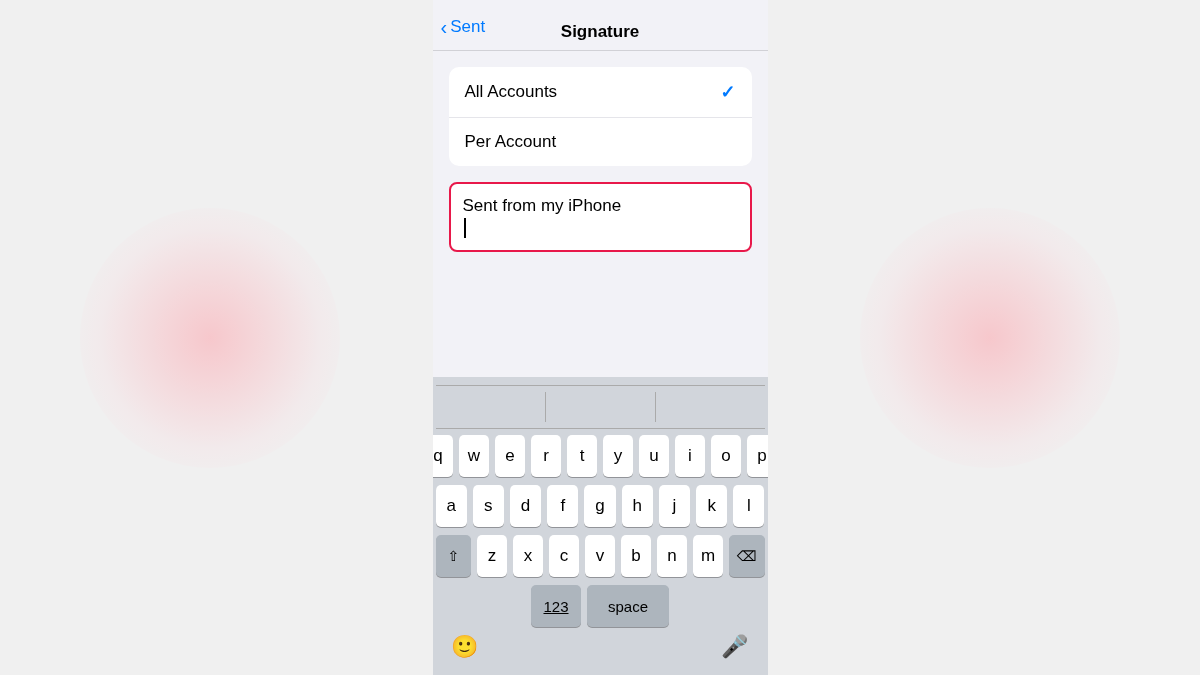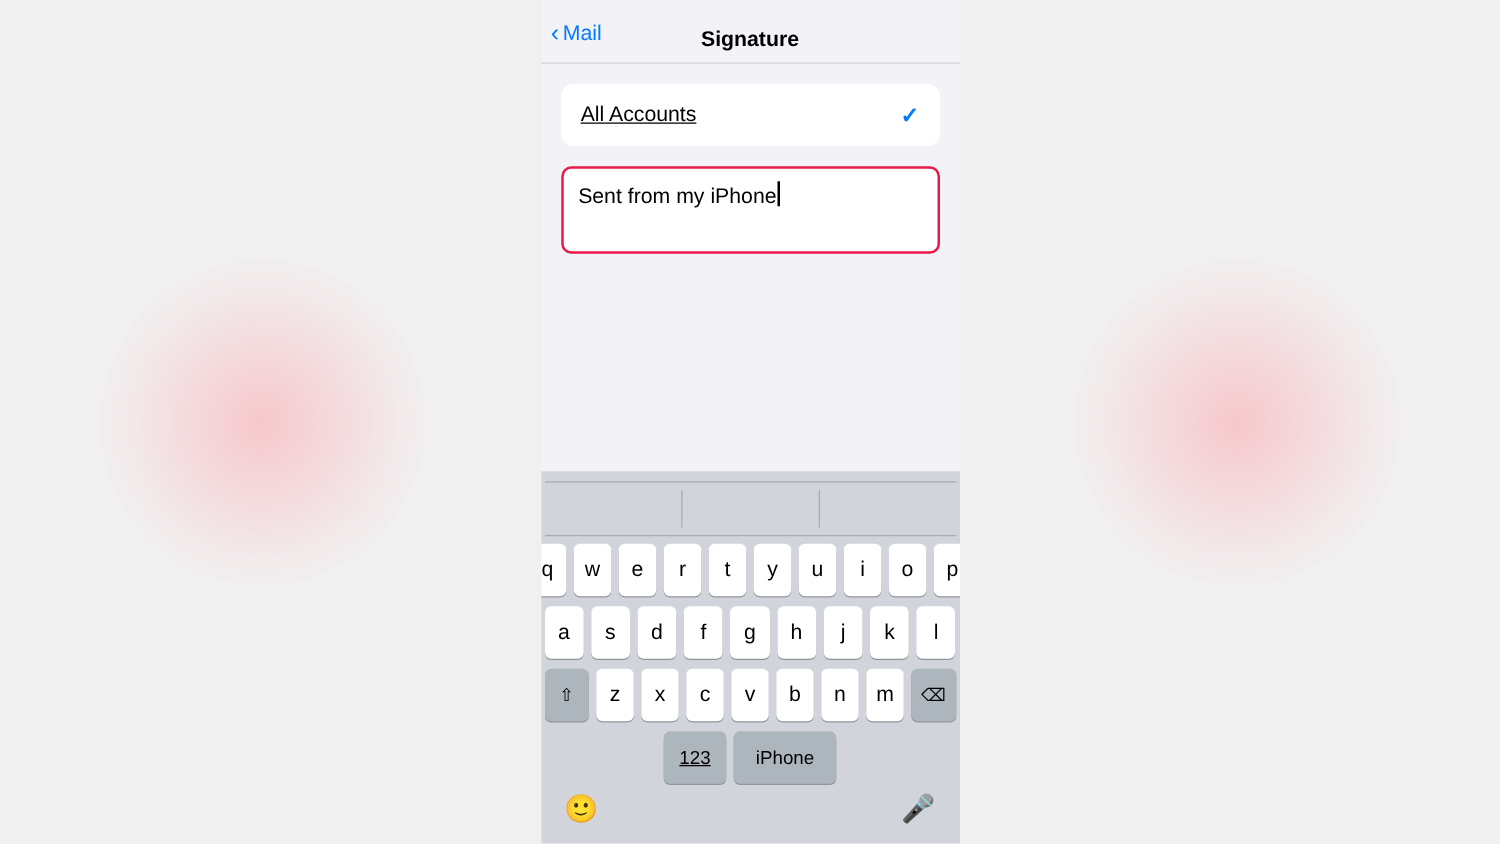--- a/index.html
+++ b/index.html
@@ -107,21 +107,20 @@
       cursor: pointer;
     }
 
     .option-row:last-child {
       border-bottom: none;
     }
 
     .option-label {
       font-size: 17px;
       color: #000;
-      text-decoration: underline;
     }
 
     .checkmark {
       color: #007aff;
       font-size: 18px;
       font-weight: 600;
     }
 
     
     .signature-container {
@@ -132,20 +131,21 @@
       padding: 10px 12px;
       min-height: 70px;
     }
 
     .signature-input {
       font-size: 17px;
       color: #000;
       line-height: 1.4;
       display: flex;
       align-items: flex-start;
+      flex-direction: column;
     }
 
     .signature-text {
       color: #000;
     }
 
     .cursor-blink {
       display: inline-block;
       width: 2px;
       height: 20px;
@@ -278,31 +278,34 @@
 
 <div class="bg-right">
   <div class="bg-blob"></div>
 </div>
 
 <div class="phone-frame">
 
   <div class="nav-bar">
     <div class="nav-back">
       <span class="nav-back-chevron">‹</span>
-      <span>Mail</span>
+      <span>Sent</span>
     </div>
     <span class="nav-title">Signature</span>
   </div>
 
   <div class="content-area">
 
     <div class="options-group">
       <div class="option-row">
         <span class="option-label">All Accounts</span>
         <span class="checkmark">✓</span>
+      </div>
+      <div class="option-row">
+        <span class="option-label">Per Account</span>
       </div>
     </div>
 
     <div class="signature-container">
       <div class="signature-input">
         <span class="signature-text">Sent from my iPhone</span>
           <span class="cursor-blink"></span>
       </div>
     </div>
 
@@ -352,21 +355,21 @@
         <div class="key">c</div>
         <div class="key">v</div>
         <div class="key">b</div>
         <div class="key">n</div>
         <div class="key">m</div>
         <div class="key special delete">⌫</div>
       </div>
 
       <div class="key-row">
         <div class="key special numbers">123</div>
-        <div class="key special return">iPhone</div>
+        <div class="key special return">space</div>
       </div>
 
     </div>
 
     <div class="bottom-bar">
       <span class="bottom-icon">🙂</span>
       <span class="bottom-icon">🎤</span>
     </div>
 
   </div>

